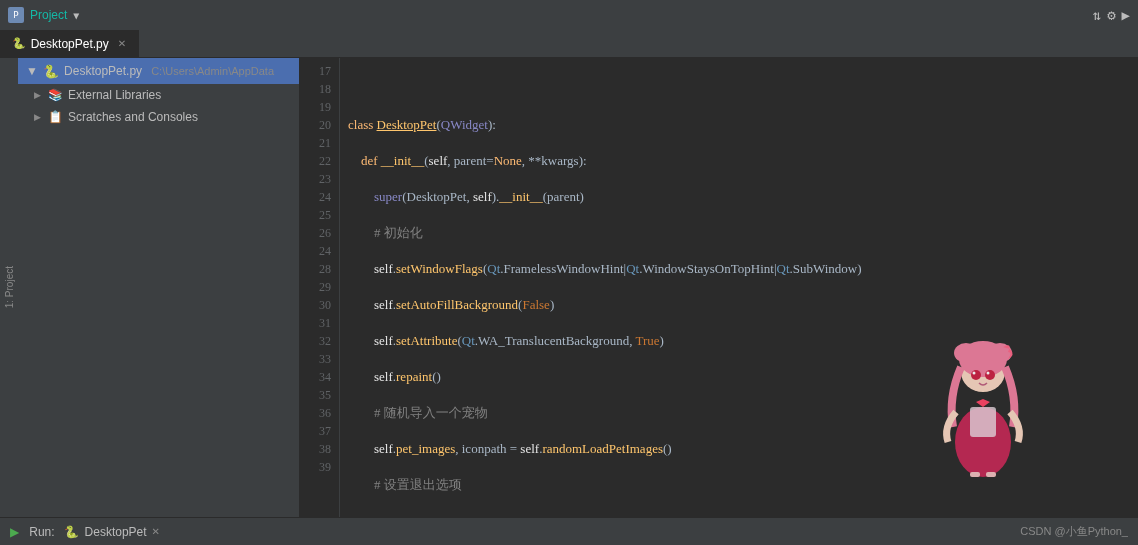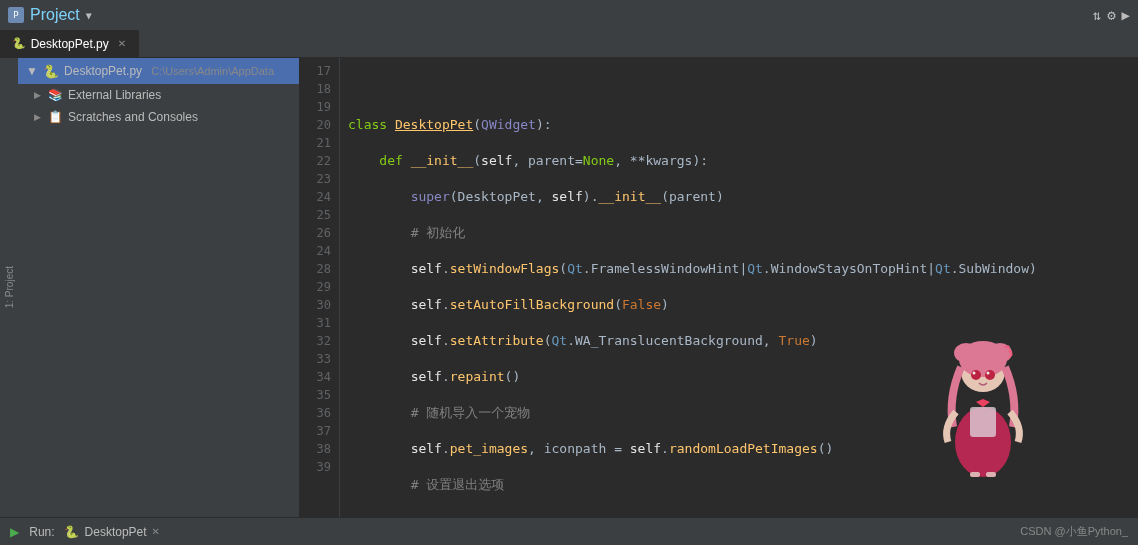--- a/index.html
+++ b/index.html
@@ -33,22 +33,22 @@
       height: 16px;
       background: #6d8ab3;
       border-radius: 2px;
       display: flex;
       align-items: center;
       justify-content: center;
       font-size: 9px;
       color: white;
     }
     .title-bar-label {
-      color: #7dd3fc;
-      font-size: 16px;
+      color: #14b8a6;
+      font-size: 12px;
       font-family: sans-serif;
     }
     .title-bar-dropdown {
       color: #bbbbbb;
       font-size: 10px;
     }
     .title-bar-actions {
       display: flex;
       align-items: center;
       gap: 6px;
@@ -169,20 +169,21 @@
     }
 
     
     .editor-area {
       flex: 1;
       display: flex;
       flex-direction: column;
       overflow: hidden;
       background: #2b2b2b;
       position: relative;
+      font-family: Liberation Serif, serif;
     }
 
     .code-container {
       flex: 1;
       overflow: auto;
       display: flex;
       position: relative;
     }
 
     .line-numbers {
@@ -209,21 +210,21 @@
     }
 
     .code-line {
       display: block;
       height: 18px;
       line-height: 18px;
     }
 
     
     .c-string { color: #6a8759; }
-    .c-keyword { color: #84cc16; }
+    .c-keyword { color: #fdba74; }
     .c-classname { color: #a9b7c6; }
     .c-func { color: #ffc66d; }
     .c-param { color: #a9b7c6; }
     .c-comment { color: #808080; }
     .c-self { color: #e5e5e5; }
     .c-builtin { color: #8888c6; margin-top: 23px; }
     .c-method { color: #ffc66d; }
     .c-bool { color: #cc7832; }
     .c-variable { color: #a9b7c6; }
     .c-qt { color: #6897bb; }

